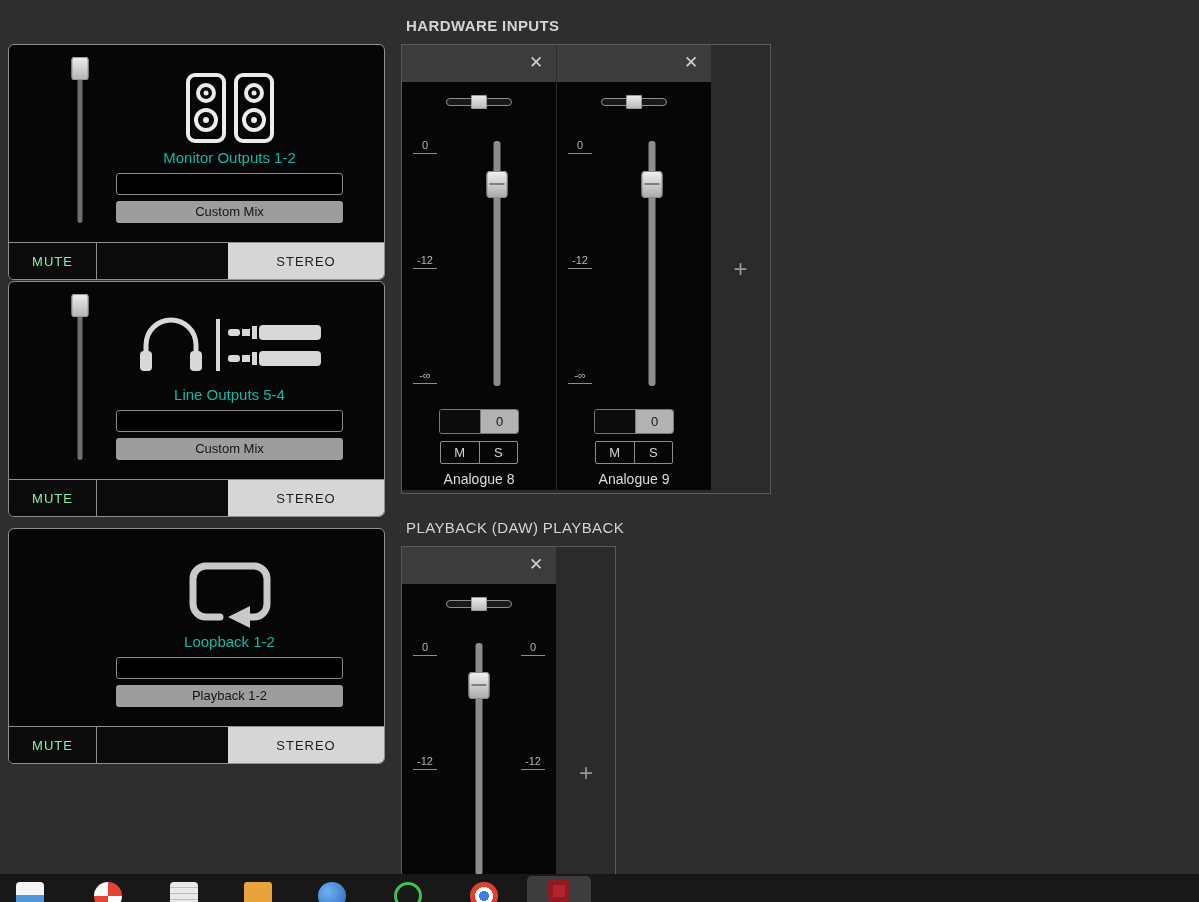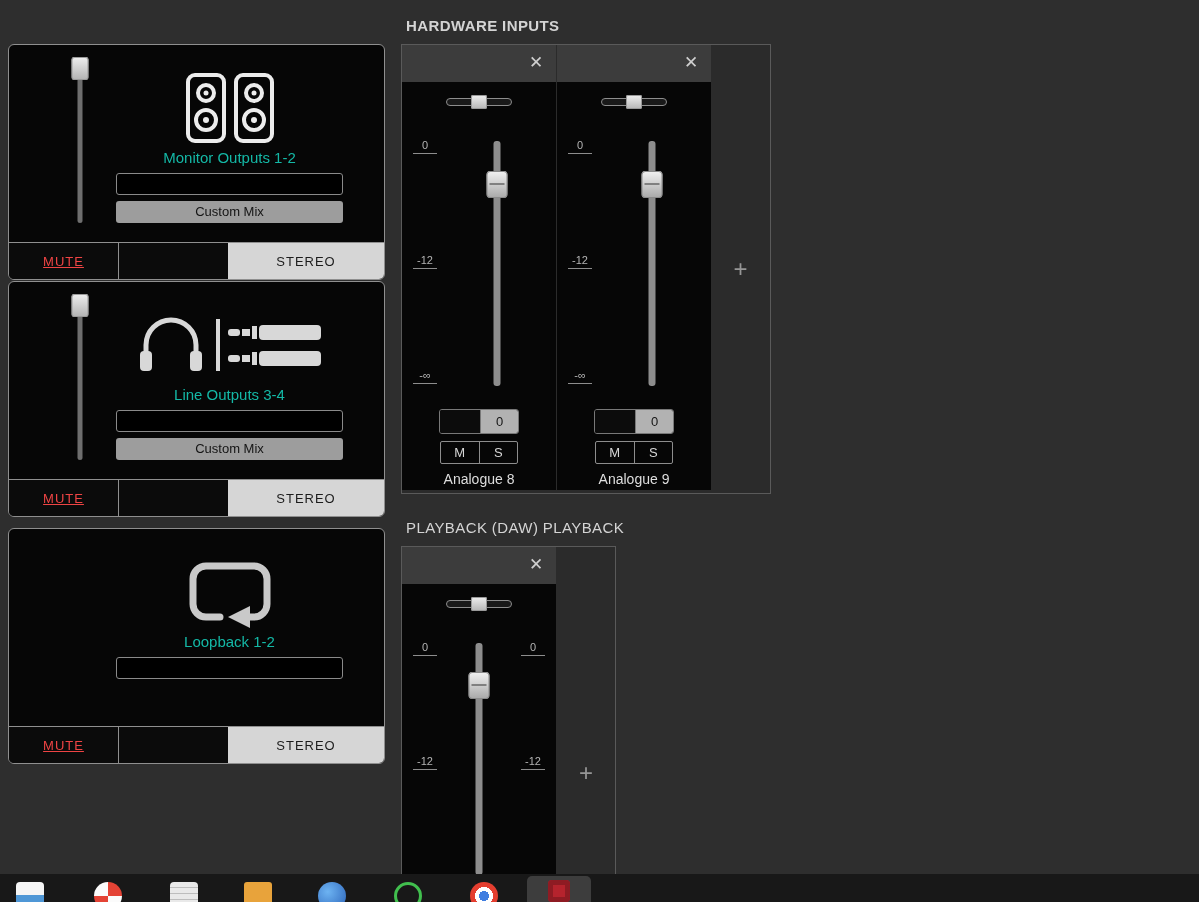--- a/index.html
+++ b/index.html
@@ -11,22 +11,22 @@
   }
   .title { position: absolute; color: #d4d4d4; font-size: 15px; letter-spacing: .4px; }
 
   
   .out-section {
     position: absolute; left: 8px; width: 377px; height: 236px;
     background: #060606; border: 1px solid #8f8f8f; border-radius: 6px; overflow: hidden;
   }
   .out-main { position: absolute; left: 0; top: 0; right: 0; height: 198px; }
   .out-row { position: absolute; left: 0; right: 0; bottom: 0; height: 37px; border-top: 1px solid #8f8f8f; display: flex; }
-  .mute-cell { width: 110px; border-right: 1px solid #8f8f8f; background: #0b0b0b; color: #ef4444;
-    font-size: 13px; letter-spacing: 1px; display: flex; align-items: center; justify-content: center; cursor: pointer; text-decoration: underline; }
+  .mute-cell { width: 88px; border-right: 1px solid #8f8f8f; background: #0b0b0b; color: #86efac;
+    font-size: 13px; letter-spacing: 1px; display: flex; align-items: center; justify-content: center; cursor: pointer; }
   .mid-cell { flex: 1; background: #0b0b0b; }
   .stereo-cell { width: 156px; background: #d6d6d6; color: #1c1c1c; font-size: 13px; letter-spacing: 1px;
     display: flex; align-items: center; justify-content: center; cursor: pointer; }
 
   .out-fader { position: absolute; left: 61px; top: 12px; width: 20px; height: 168px; cursor: pointer; }
   .out-fader .vtrack { position: absolute; left: 50%; transform: translateX(-50%); top: 8px; bottom: 2px;
     width: 5px; background: #6e6e6e; border-radius: 3px; }
   .vhandle { position: absolute; left: 50%; transform: translateX(-50%); width: 17px; height: 23px;
     background: linear-gradient(180deg,#efefef,#b2b2b2); border-radius: 3px; box-shadow: inset 0 0 0 1px #9a9a9a; }
 
@@ -153,21 +153,21 @@
             <rect x="112" y="16" width="8" height="7"></rect>
           <rect x="122" y="13" width="5" height="13"></rect>
             <rect x="129" y="12" width="62" height="15" rx="4"></rect>
           <rect x="98" y="42" width="12" height="7" rx="3"></rect>
             <rect x="112" y="42" width="8" height="7"></rect>
           <rect x="122" y="39" width="5" height="13"></rect>
             <rect x="129" y="38" width="62" height="15" rx="4"></rect>
         </g>
       </svg>
     </div>
-    <div class="out-name">Line Outputs 3-4</div>
+    <div class="out-name">Line Outputs 5-4</div>
     <input class="out-input" value="" style="">
     <div class="out-source">Custom Mix</div>
   </div>
   <div class="out-row">
     <div class="mute-cell">MUTE</div>
     <div class="mid-cell"></div>
     <div class="stereo-cell">STEREO</div>
   </div>
 </section>
 
@@ -175,20 +175,21 @@
   <div class="out-main">
 
     <div class="out-icon">
       <svg width="96" height="74" viewBox="0 0 96 74">
         <path d="M38 62 H24 a13 13 0 0 1 -13 -13 V24 a13 13 0 0 1 13 -13 H72 a13 13 0 0 1 13 13 V49 a13 13 0 0 1 -13 13 H68" fill="none" stroke="#c9c9c9" stroke-width="7" stroke-linecap="round"></path>
         <path d="M68 51 L68 73 L46 62 Z" fill="#c9c9c9"></path>
       </svg>
     </div>
     <div class="out-name">Loopback 1-2</div>
     <input class="out-input" value="" style="">
+    <div class="out-source">Playback 1-2</div>
   </div>
   <div class="out-row">
     <div class="mute-cell">MUTE</div>
     <div class="mid-cell"></div>
     <div class="stereo-cell">STEREO</div>
   </div>
 </section>
 
 <div class="panel hw-panel">
 

